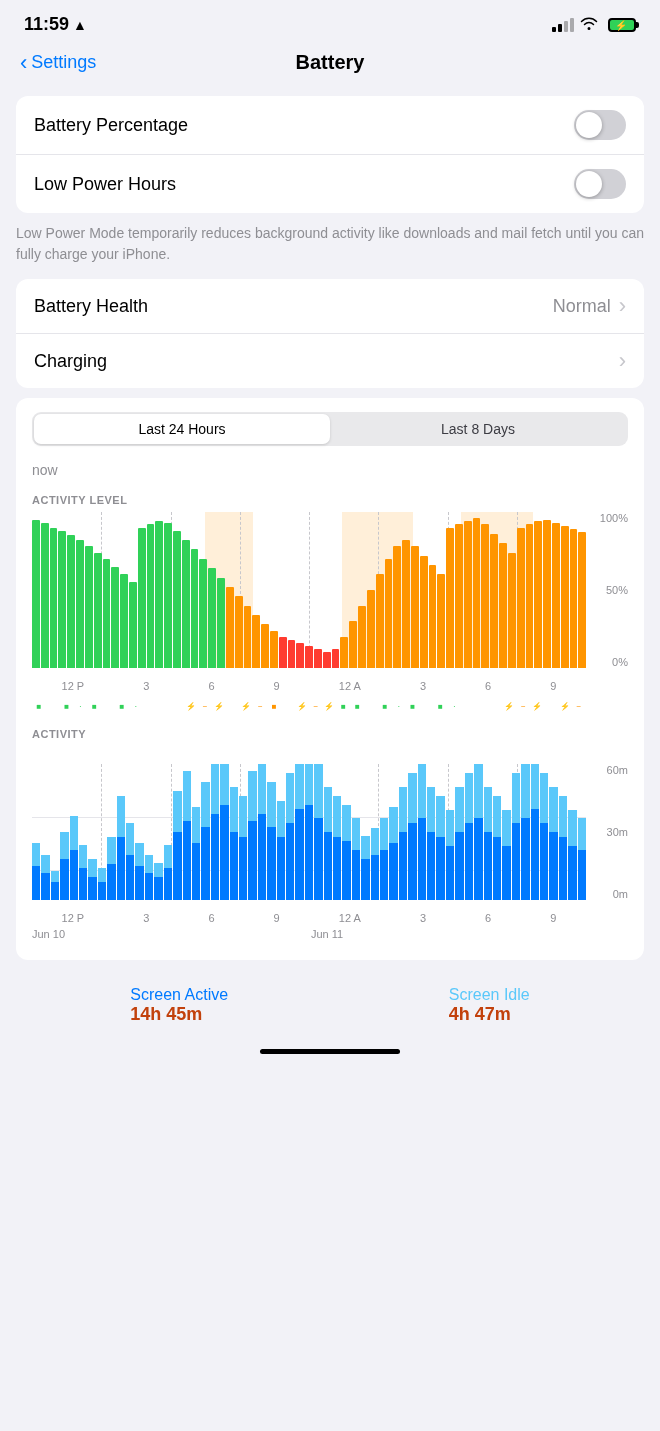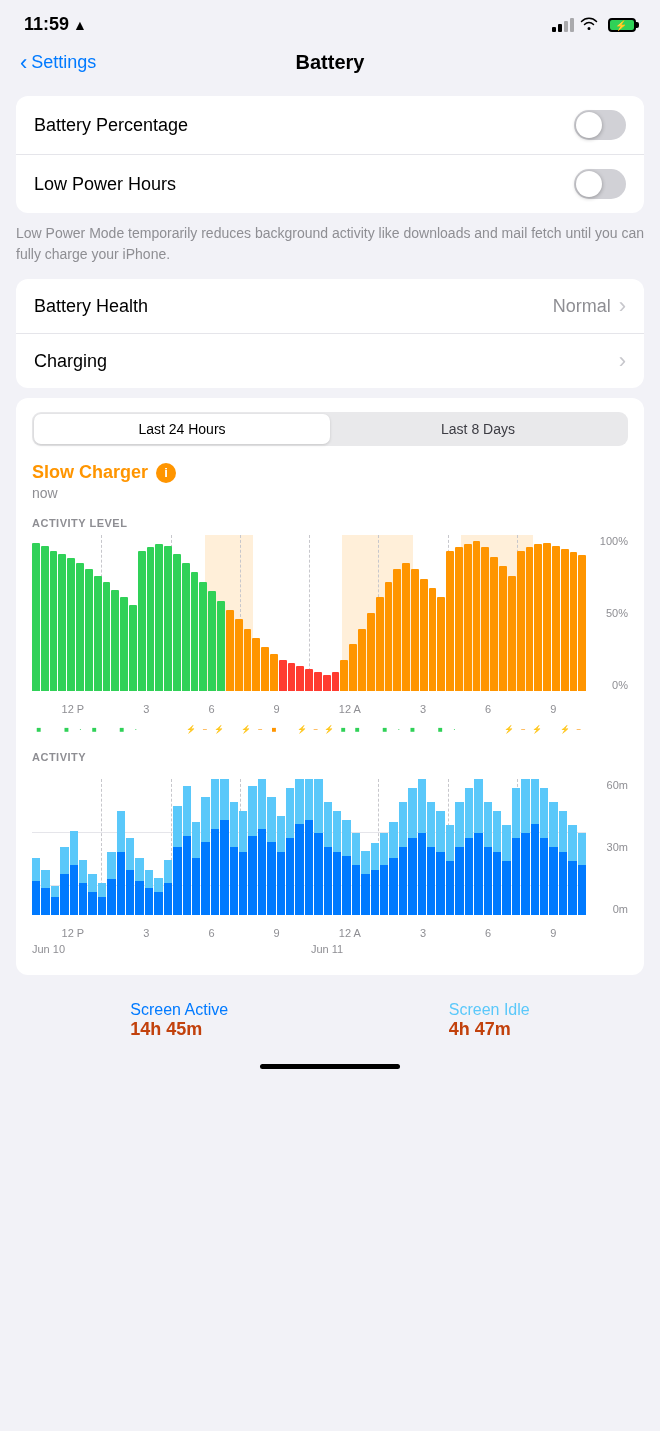--- a/index.html
+++ b/index.html
@@ -314,21 +314,21 @@
       top: 0;
       bottom: 0;
       width: 1px;
       border-left: 1px dashed #c7c7cc;
     }
 
     
     .activity-chart-container {
       position: relative;
       height: 160px;
-      margin-top: 16px;
+      margin-top: 24px;
       margin-bottom: 4px;
     }
     .activity-bars-area {
       position: absolute;
       left: 0;
       right: 42px;
       top: 0;
       bottom: 24px;
       display: flex;
       align-items: flex-end;
@@ -462,24 +462,20 @@
   </div>
 </div>
 
 <div class="chart-card">
 
   <div class="segmented">
     <div class="seg-btn active">Last 24 Hours</div>
     <div class="seg-btn inactive">Last 8 Days</div>
   </div>
 
-  <div class="slow-charger-row">
-    <span class="slow-charger-label">Slow Charger</span>
-    <div class="info-badge">i</div>
-  </div>
   <div class="now-label">now</div>
 
   <div class="chart-section-label">ACTIVITY LEVEL</div>
 
   <div class="battery-chart-container">
 
     <div class="chart-y-labels">
       <span class="chart-y-label">100%</span>
       <span class="chart-y-label">50%</span>
       <span class="chart-y-label">0%</span>

